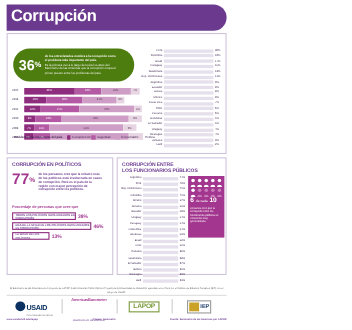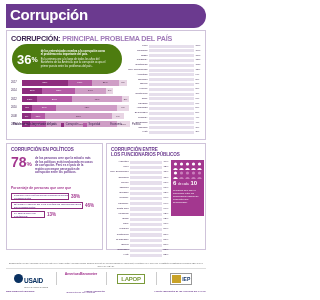--- a/index.html
+++ b/index.html
@@ -180,24 +180,20 @@
 </style>
 </head>
 <body>
 
 <div class="page">
 
   <div class="header-bar"></div>
   <div class="header-title">Corrupción</div>
 
   <div class="sec1">
-    <div class="sec1-title">
-      <span class="t-dark">CORRUPCIÓN:</span>
-      <span class="t-light">PRINCIPAL PROBLEMA DEL PAÍS</span>
-    </div>
 
     <div class="bubble">
       <span class="bubble-num">36</span>
       <span class="bubble-pct">%</span>
       <span class="bubble-txt">
         <span>de los entrevistados nombra a la corrupción como el problema más importante del país.</span>
         <span class="bubble-sub">Es la primera vez a lo largo de todos los años del Barómetro de las Américas que la corrupción ocupa el primer puesto entre los problemas del país.</span>
       </span>
     </div>
 
@@ -375,21 +371,21 @@
             <span class="legend-sw c4"></span>
             <span class="legend-lb">Política</span>
           </span>
         </span>
     </div>
   </div>
 
   <div class="sec2">
     <div class="sec2-title">CORRUPCIÓN EN POLÍTICOS</div>
     <div class="big-stat">
-      <span class="big-num">78</span>
+      <span class="big-num">77</span>
       <span class="big-pct">%</span>
       <span class="big-txt">de los peruanos cree que la mitad o más de los políticos está involucrada en casos de corrupción. Perú es el país de la región con mayor percepción de corrupción entre los políticos.</span>
     </div>
     <div class="pct-head">Porcentaje de personas que cree que</div>
     <div class="pct-rows" id="pct-rows">
         <div class="pct-row">
           <span class="pct-bar" style="width: 58px;">TODOS LOS POLÍTICOS INVOLUCRADOS EN CORRUPCIÓN</span>
           <span class="pct-val">38%</span>
         </div>
         <div class="pct-row">

